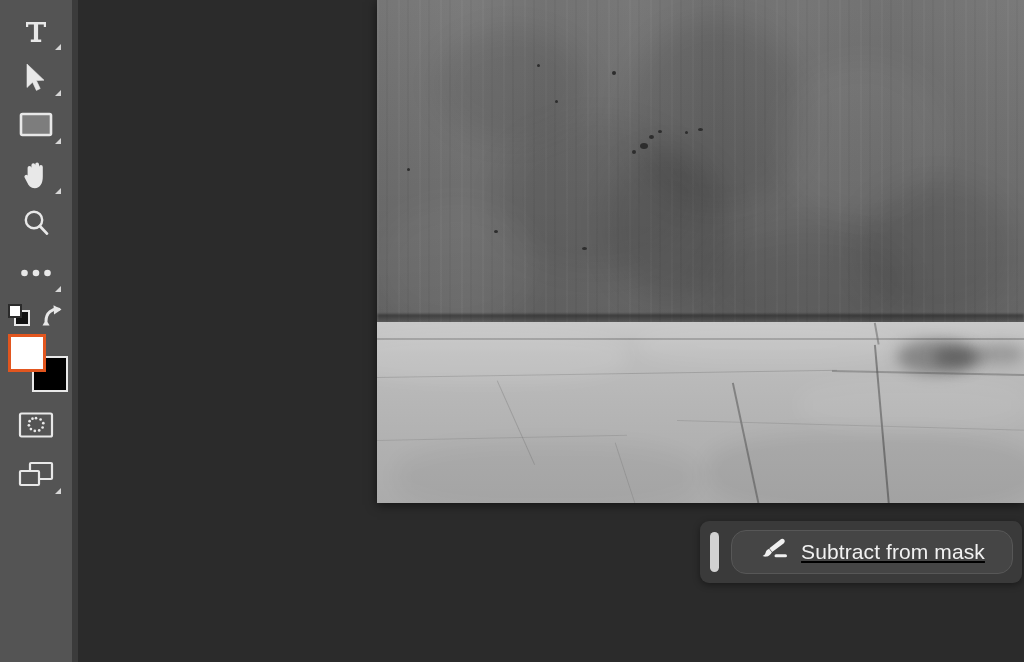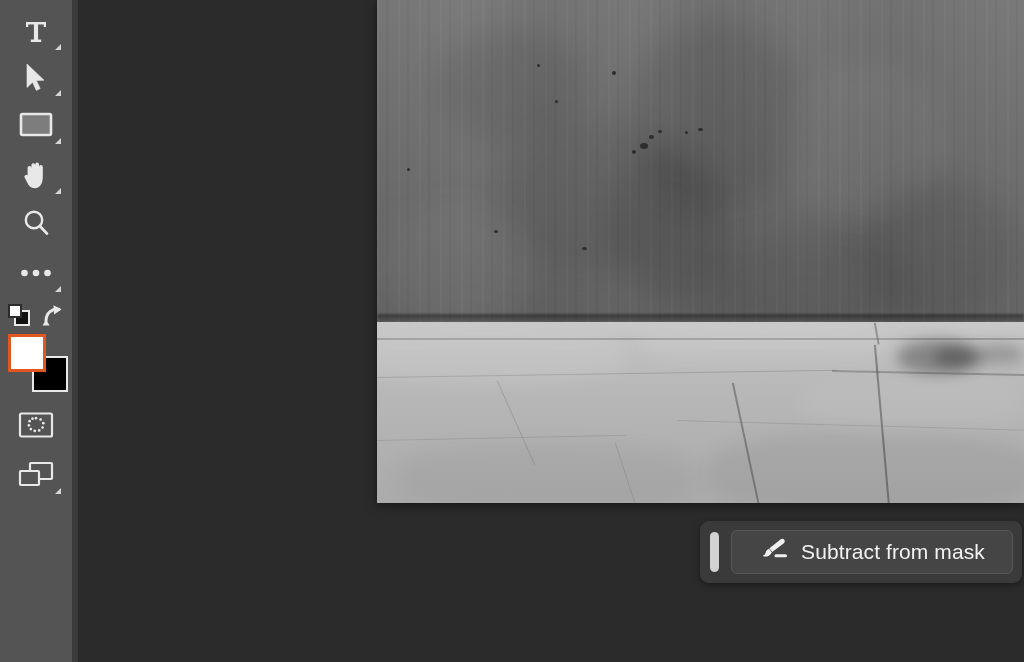--- a/index.html
+++ b/index.html
@@ -215,27 +215,28 @@
     background: #d2d2d2;
     margin-left: 10px;
     flex: 0 0 auto;
     cursor: grab;
   }
   .tooltip-button {
     flex: 1 1 auto;
     margin: 0 9px 0 12px;
     height: 42px;
     border: 1px solid #575757;
-    border-radius: 6px;
+    border-radius: 15px;
     background: #454545;
     display: flex;
     align-items: center;
     justify-content: center;
     gap: 12px;
     cursor: pointer;
+    text-decoration: underline;
   }
   .tooltip-label {
     color: #f2f2f2;
     font-size: 21px;
     font-family: "Liberation Sans", sans-serif;
     letter-spacing: 0.1px;
     white-space: nowrap;
   }
   .brush-icon { flex: 0 0 auto; display: block; }
 </style>

